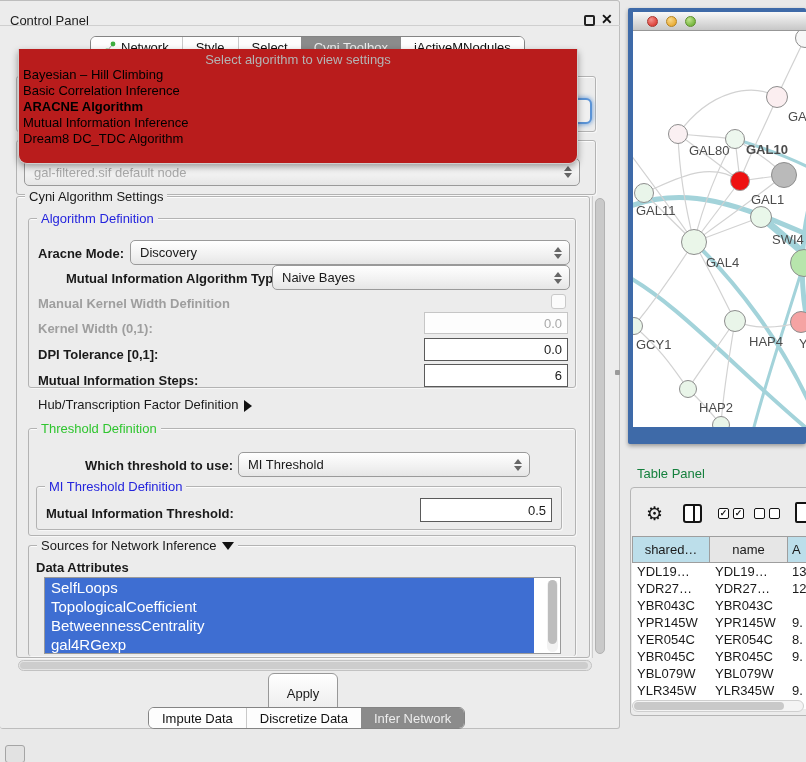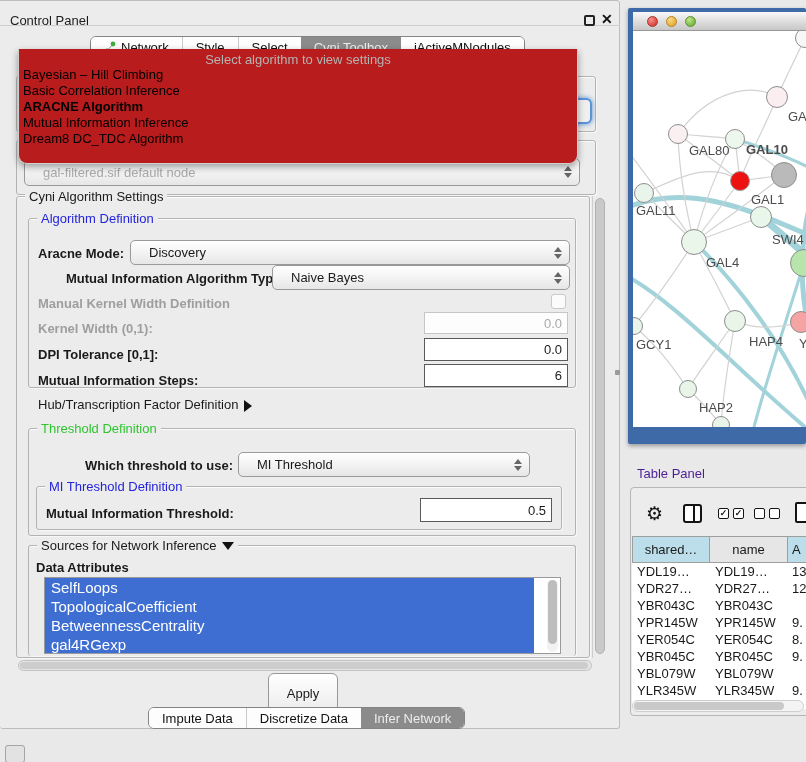--- a/index.html
+++ b/index.html
@@ -33,21 +33,21 @@
   .pop-item { font-size:13px; height:16px; line-height:16px; padding-left:4px; color:#000; white-space:nowrap; }
   .pop-item.selected { font-weight:700; }
   
   .group { border:1px solid #b3b3b3; border-radius:3px;
            box-shadow:inset 0 1px 0 rgba(255,255,255,.85), 1px 1px 0 rgba(255,255,255,.6); }
   .group-title { position:absolute; top:-8px; left:8px; background:#ececec; padding:0 4px;
                  font-size:13px; white-space:nowrap; }
   .blue { color:#2424dd; } .green { color:#2fc52f; }
   .combo { background:linear-gradient(#ffffff,#f1f1f1 60%,#e6e6e6); border:1px solid #9a9a9a;
            border-radius:5px; display:flex; align-items:center; font-size:13px;
-           padding-left:18px; position:absolute; }
+           padding-left:9px; position:absolute; }
   .combo-arrows { margin-left:auto; margin-right:7px; display:flex; flex-direction:column; gap:2px; }
   .tri-up { width:0; height:0; border-left:4px solid transparent; border-right:4px solid transparent;
             border-bottom:5px solid #666; }
   .tri-dn { width:0; height:0; border-left:4px solid transparent; border-right:4px solid transparent;
             border-top:5px solid #666; }
   .field { position:absolute; background:#fff; border:1px solid #5a5a5a; font-size:13px;
            text-align:right; padding:0 5px; display:flex; align-items:center; justify-content:flex-end; }
   .field.disabled { border:1px solid #c6c6c6; color:#a9a9a9; background:#fdfdfd; }
   .lbl { position:absolute; font-size:13px; font-weight:700; white-space:nowrap; }
   .lbl.disabled { color:#9e9e9e; }
@@ -84,21 +84,21 @@
   .net-titlebar { left:633px; top:12px; width:173px; height:19px;
                   background:linear-gradient(#f8f8f8,#c7c7c7); border-bottom:1px solid #979797; }
   .traffic { position:absolute; top:4px; width:11px; height:11px; border-radius:50%; }
   .t-red { left:14px; background:radial-gradient(circle at 35% 30%, #f3938d, #de453d 70%); border:1px solid #a8352e; }
   .t-yellow { left:33px; background:radial-gradient(circle at 35% 30%, #f8d88a, #eaaf3b 70%); border:1px solid #b5831f; }
   .t-green { left:52px; background:radial-gradient(circle at 35% 30%, #c0e48e, #7ab843 70%); border:1px solid #5d8f2d; }
   .net-canvas { left:633px; top:31px; width:173px; height:396px; background:#ffffff; overflow:hidden; }
   .node { position:absolute; border-radius:50%; border:1.5px solid #8d8d8d; }
   .node-label { position:absolute; font-size:13px; color:#4c4c4c; white-space:nowrap; }
   
-  .tp-title { left:637px; top:466px; font-size:13px; color:#4c1d95; }
+  .tp-title { left:637px; top:466px; font-size:13px; color:#15803d; }
   .tp { left:630px; top:487px; width:200px; height:229px; background:#ececec;
         border:1px solid #b6b6b6; border-radius:4px; }
   .tp-iconbar { left:630px; top:500px; width:176px; height:30px; }
   .icon-col { position:absolute; width:19px; height:19px; border:2.5px solid #141414; border-radius:3px; background:#fff; }
   .icon-col i { position:absolute; left:50%; top:0; width:2.5px; height:100%; background:#141414; }
   .cb { position:absolute; width:11px; height:11px; border:1.7px solid #141414; border-radius:2px;
         background:#fff; font-size:9px; line-height:9px; text-align:center; font-weight:700; color:#141414; }
   .icon-doc { position:absolute; width:17px; height:21px; border:2.5px solid #141414; border-radius:2px; background:#fff; }
   .tbl { left:632px; top:536px; width:200px; }
   .tbl-header { display:flex; height:27px; font-size:13px; }

